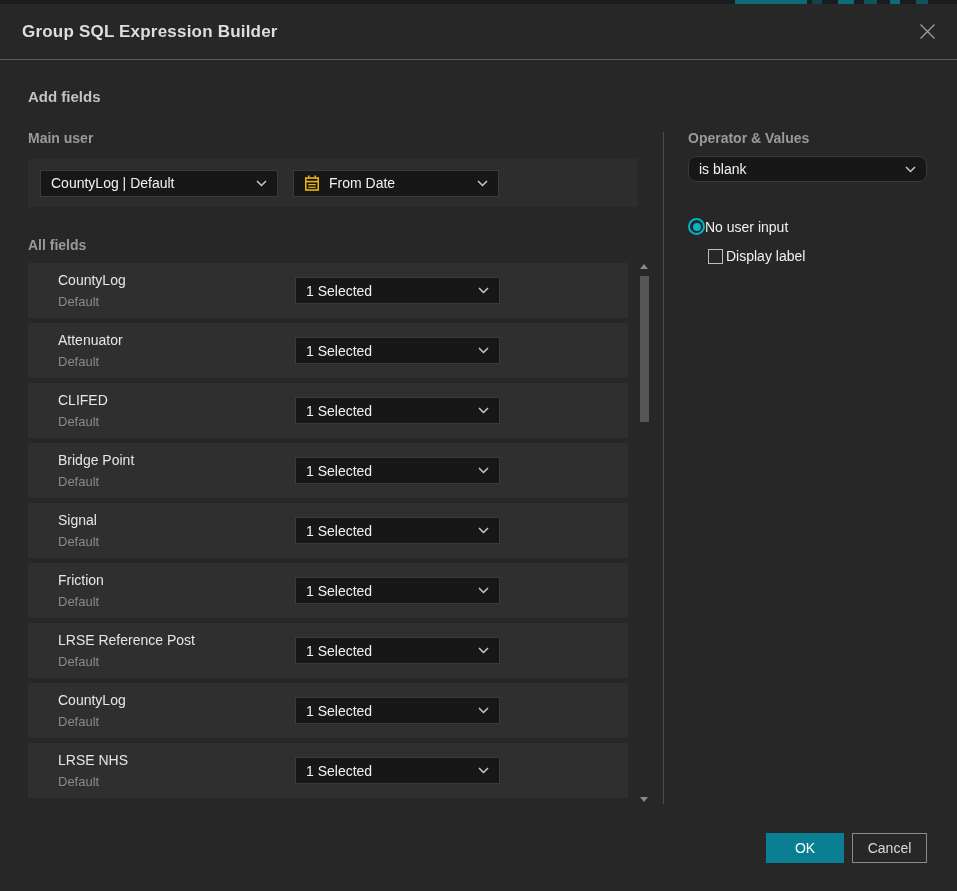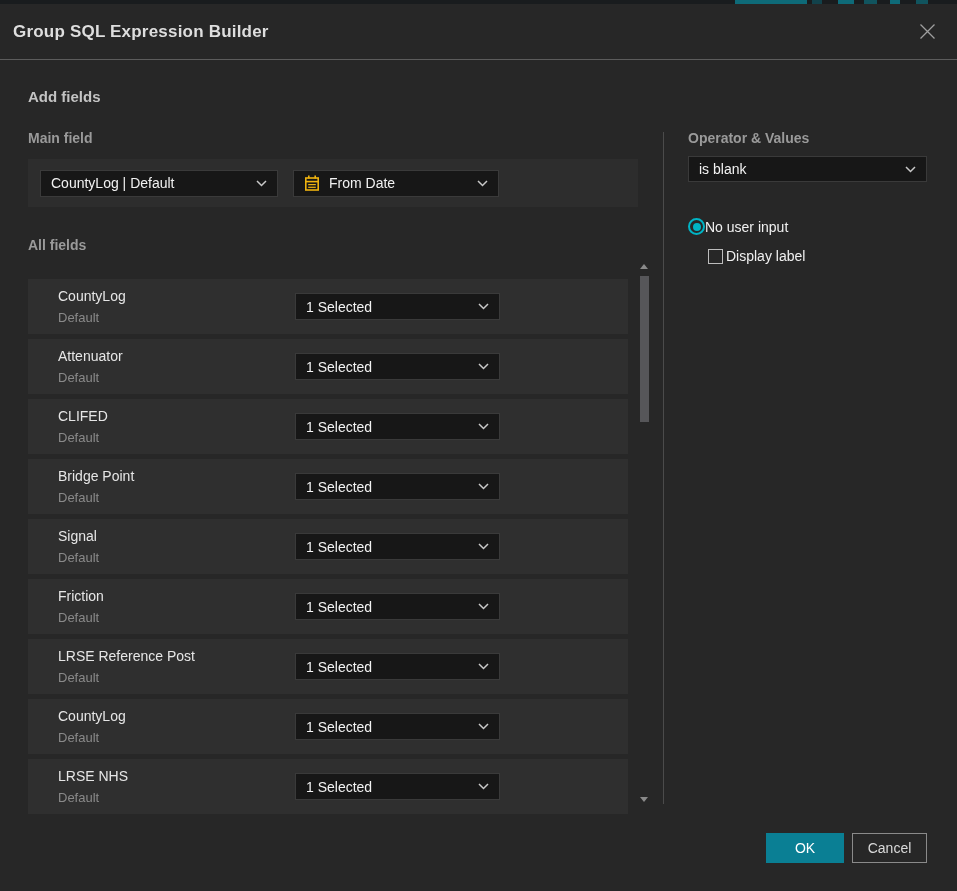--- a/index.html
+++ b/index.html
@@ -12,21 +12,21 @@
     color: #e8e8e8;
   }
   
   .app-strip { position: absolute; top: 0; left: 0; width: 957px; height: 4px; background: #191c1e; }
   .app-strip .frag { position: absolute; top: 0; height: 4px; }
 
   .dialog { position: absolute; top: 4px; left: 0; width: 957px; height: 887px; background: #272727; }
 
   .dialog-header {
     height: 56px; display: flex; align-items: center; justify-content: space-between;
-    padding: 0 18px 0 13px; border-bottom: 1px solid #5c5c5c;
+    padding: 0 18px 0 22px; border-bottom: 1px solid #5c5c5c;
   }
   .dialog-title { font-size: 17px; font-weight: 700; color: #dedede; letter-spacing: .2px; }
   .close-btn { width: 24px; height: 24px; display: flex; align-items: center; justify-content: center; cursor: pointer; }
 
   .add-fields-heading { margin: 28px 0 0 28px; font-size: 15px; font-weight: 700; color: #c3c3c3; }
 
   .left-col  { position: absolute; left: 28px; top: 126px; width: 610px; }
   .divider-v { position: absolute; left: 663px; top: 128px; width: 1px; height: 672px; background: #4b4b4b; }
   .right-col { position: absolute; left: 688px; top: 126px; width: 239px; }
 
@@ -40,35 +40,35 @@
   .select {
     background: #171717; border: 1px solid #3a3a3a; height: 27px;
     display: flex; align-items: center; padding: 0 10px;
     color: #f2f2f2; font-size: 14px; cursor: pointer;
   }
   .select .chev { margin-left: auto; display: flex; align-items: center; }
   .select .cal  { display: flex; align-items: center; margin-right: 9px; }
   .sel-source { width: 238px; }
   .sel-field  { width: 206px; justify-content: center; }
 
-  .all-fields-label { margin-top: 30px; margin-bottom: 26px; }
+  .all-fields-label { margin-top: 30px; margin-bottom: 10px; }
 
   .field-list { display: flex; flex-direction: column; gap: 5px; width: 600px; }
   .field-row { position: relative; background: #2f2f2f; height: 55px; }
   .row-name { position: absolute; left: 30px; top: 9px;  font-size: 14px; color: #e6e6e6; }
   .row-sub  { position: absolute; left: 30px; top: 31px; font-size: 13px; color: #8a8a8a; }
   .row-select { position: absolute; left: 267px; top: 14px; width: 205px; }
 
   .scrollbar { position: absolute; left: 637px; top: 258px; width: 15px; height: 542px; }
   .sb-arrow { width: 0; height: 0; margin: 0 auto; border-left: 4px solid transparent; border-right: 4px solid transparent; }
   .sb-up   { position: absolute; top: 2px; left: 3px; border-bottom: 5px solid #8a8a8a; }
   .sb-down { position: absolute; bottom: 2px; left: 3px; border-top: 5px solid #8a8a8a; }
   .sb-thumb { position: absolute; left: 3px; top: 14px; width: 9px; height: 146px; background: #565659; }
 
-  .op-select { margin-top: 10px; width: 239px; height: 26px; }
+  .op-select { margin-top: 10px; width: 239px; height: 26px; border-radius: 8px; }
 
   .radio-row { display: flex; align-items: center; margin-top: 36px; }
   .radio {
     width: 17px; height: 17px; border-radius: 50%;
     border: 2px solid #00b4c5; position: relative; flex: none; cursor: pointer;
   }
   .radio::after { content: ""; position: absolute; inset: 2.5px; border-radius: 50%; background: #00b4c5; }
   .radio-label { font-size: 14px; color: #f0f0f0; }
 
   .checkbox-row { display: flex; align-items: center; gap: 3px; margin-top: 13px; margin-left: 20px; }
@@ -100,21 +100,21 @@
     <span class="close-btn">
       <svg width="19" height="19" viewBox="0 0 19 19">
         <path d="M2.5 2.5l14 14M16.5 2.5l-14 14" stroke="#9f9f9f" stroke-width="1.3" fill="none"></path>
       </svg>
     </span>
   </div>
 
   <div class="add-fields-heading">Add fields</div>
 
   <div class="left-col">
-    <div class="group-label">Main field</div>
+    <div class="group-label">Main user</div>
 
     <div class="main-panel">
       <div class="select sel-source">
         <span>CountyLog | Default</span>
         <span class="chev">
           <svg width="11" height="7" viewBox="0 0 11 7">
               <path d="M1 1l4.5 4.5L10 1" fill="none" stroke="#c9c9c9" stroke-width="1.5"></path>
             </svg>
         </span>
       </div>

